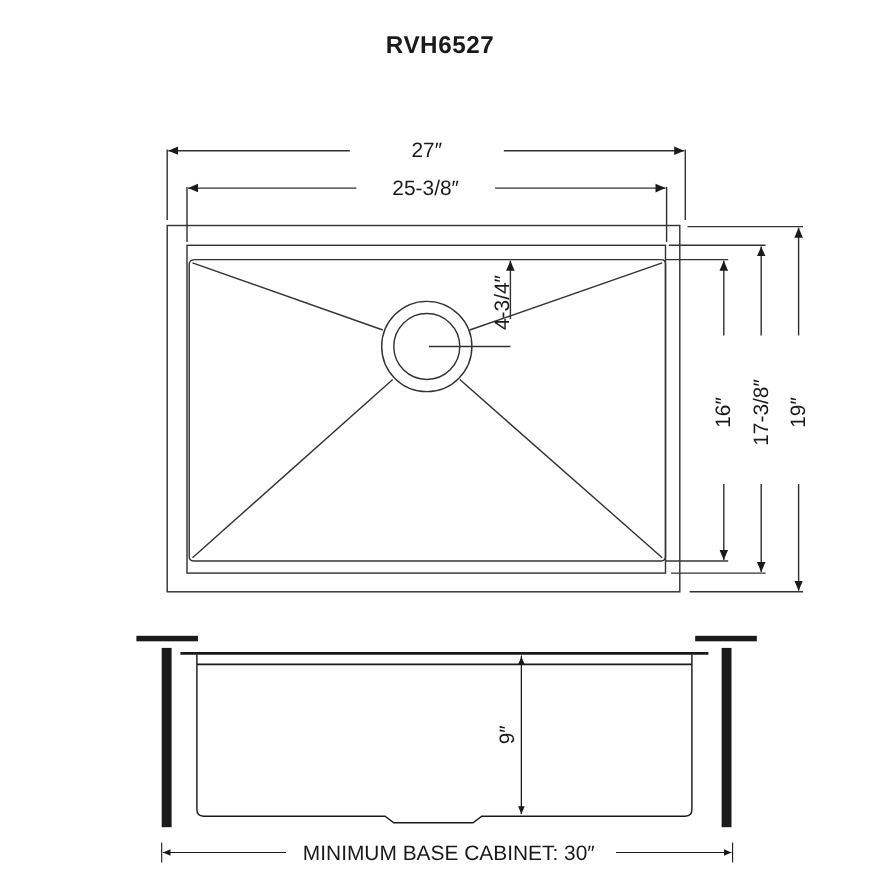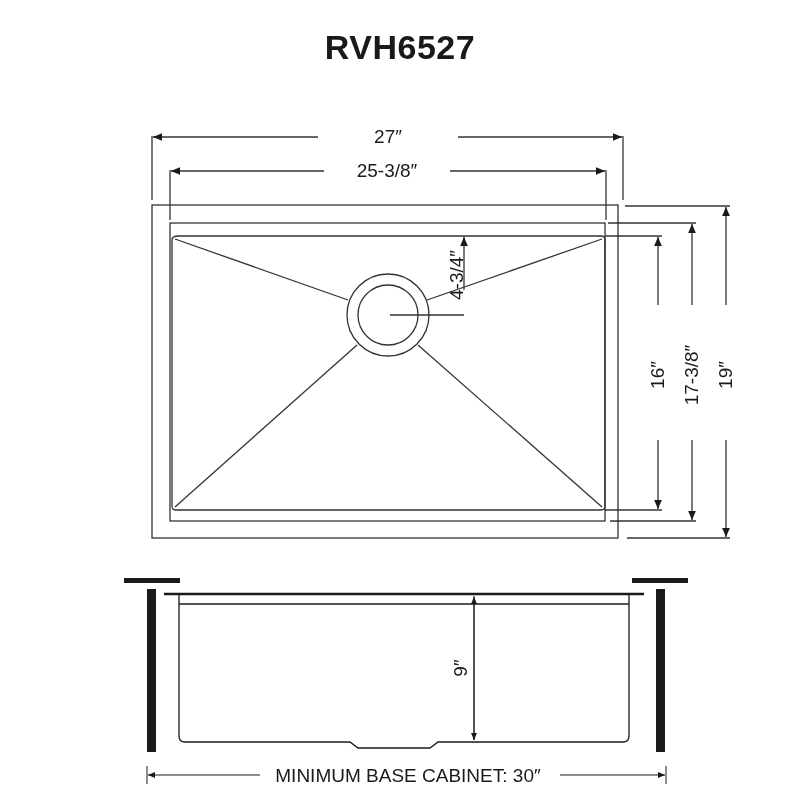--- a/index.html
+++ b/index.html
@@ -1,17 +1,17 @@
 <!DOCTYPE html>
 <html><head>
 <meta charset="utf-8">
 <style>
   html,body{margin:0;padding:0;background:#ffffff;}
   body{width:800px;height:800px;position:relative;overflow:hidden;font-family:"Liberation Sans","DejaVu Sans",sans-serif;color:#1a1a1a;}
-  .title{position:absolute;left:0;top:28px;width:800px;text-align:center;font-weight:bold;font-size:34px;letter-spacing:0.5px;}
+  .title{position:absolute;left:0;top:28px;width:800px;text-align:center;font-weight:bold;font-size:22px;letter-spacing:0.5px;}
   svg{position:absolute;left:0;top:0;}
   .dimtext{font-family:"Liberation Sans","DejaVu Sans",sans-serif;font-size:19px;fill:#1a1a1a;}
 </style>
 </head>
 <body>
 
 <div class="title">RVH6527</div>
 
 <svg width="800" height="800" viewBox="0 0 800 800">
   <defs>

